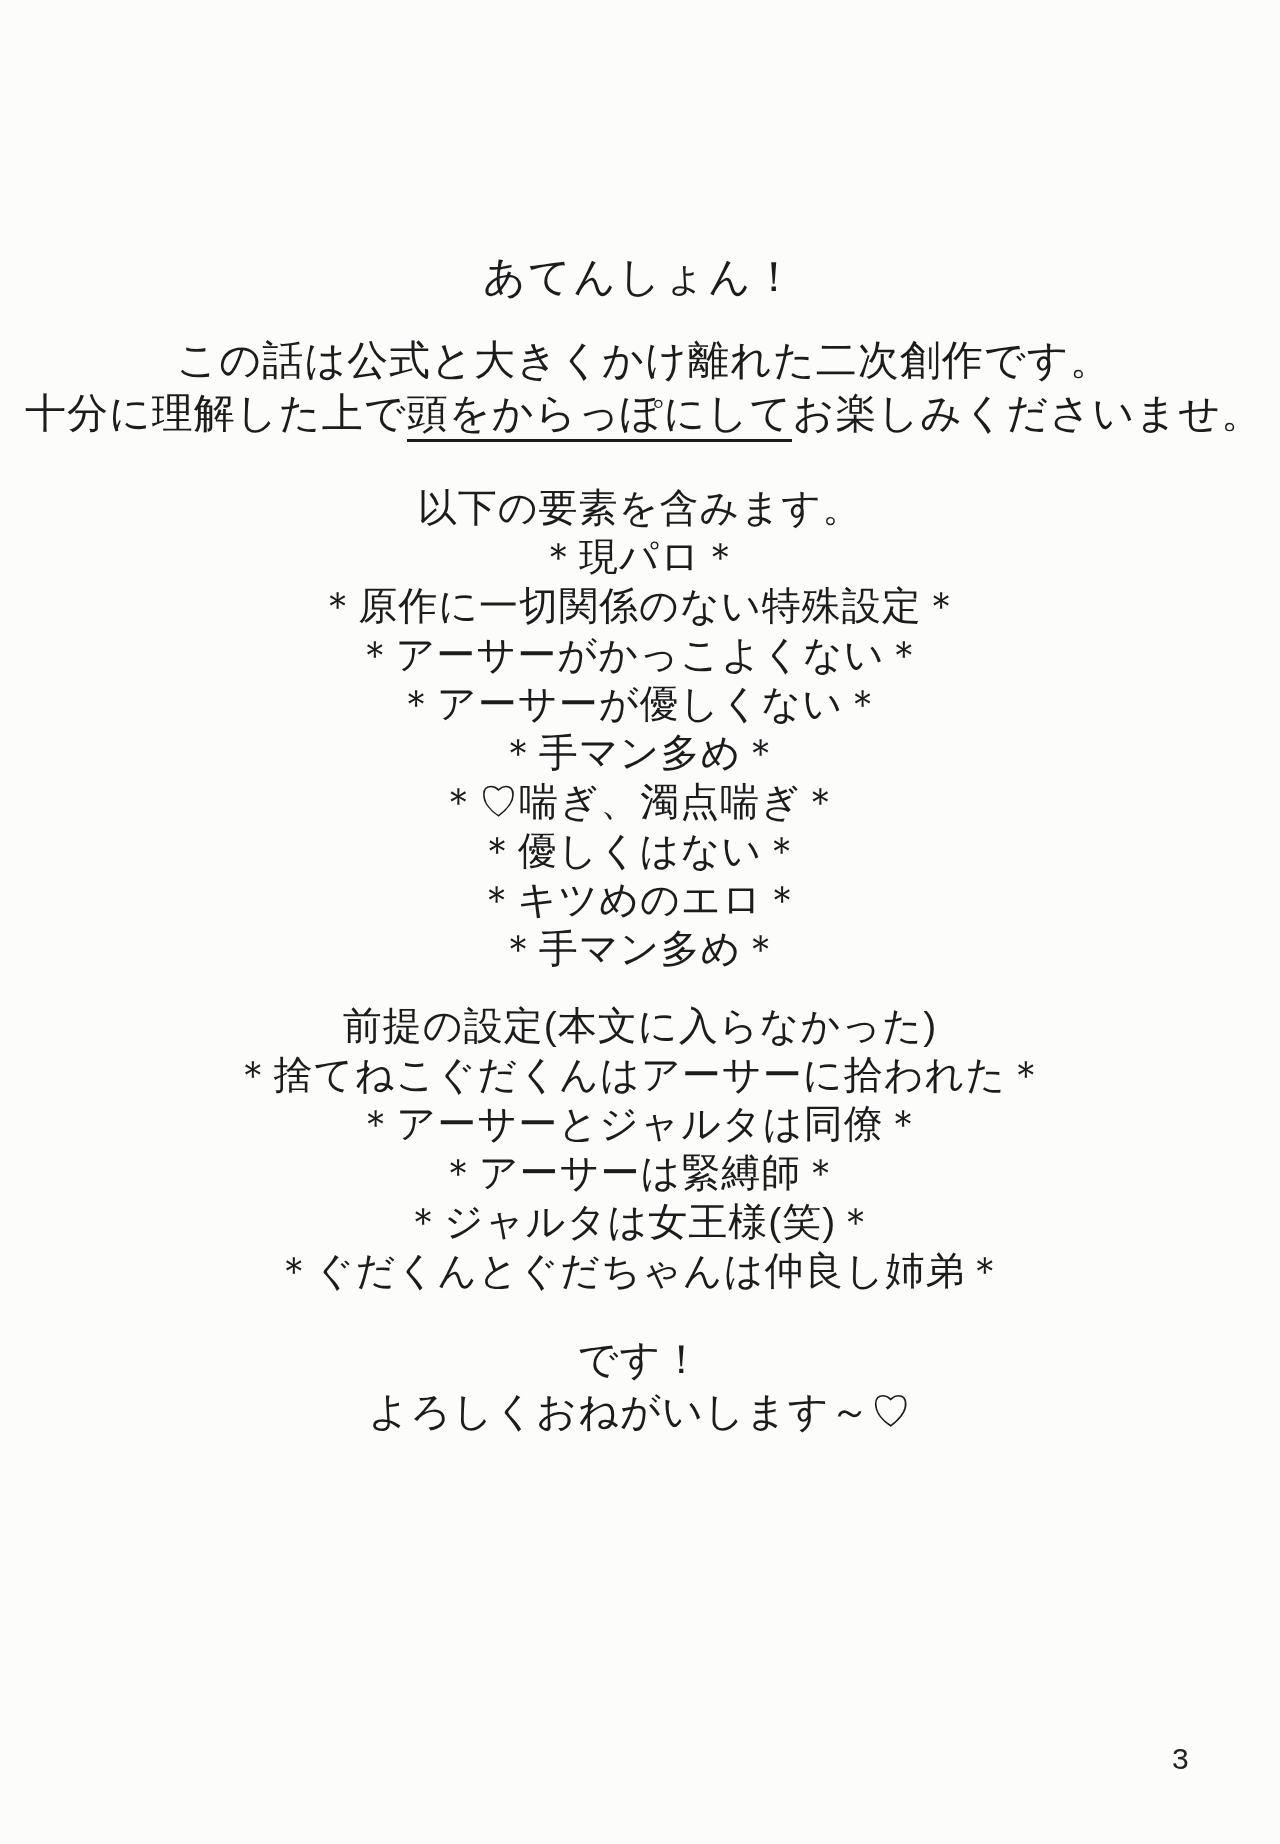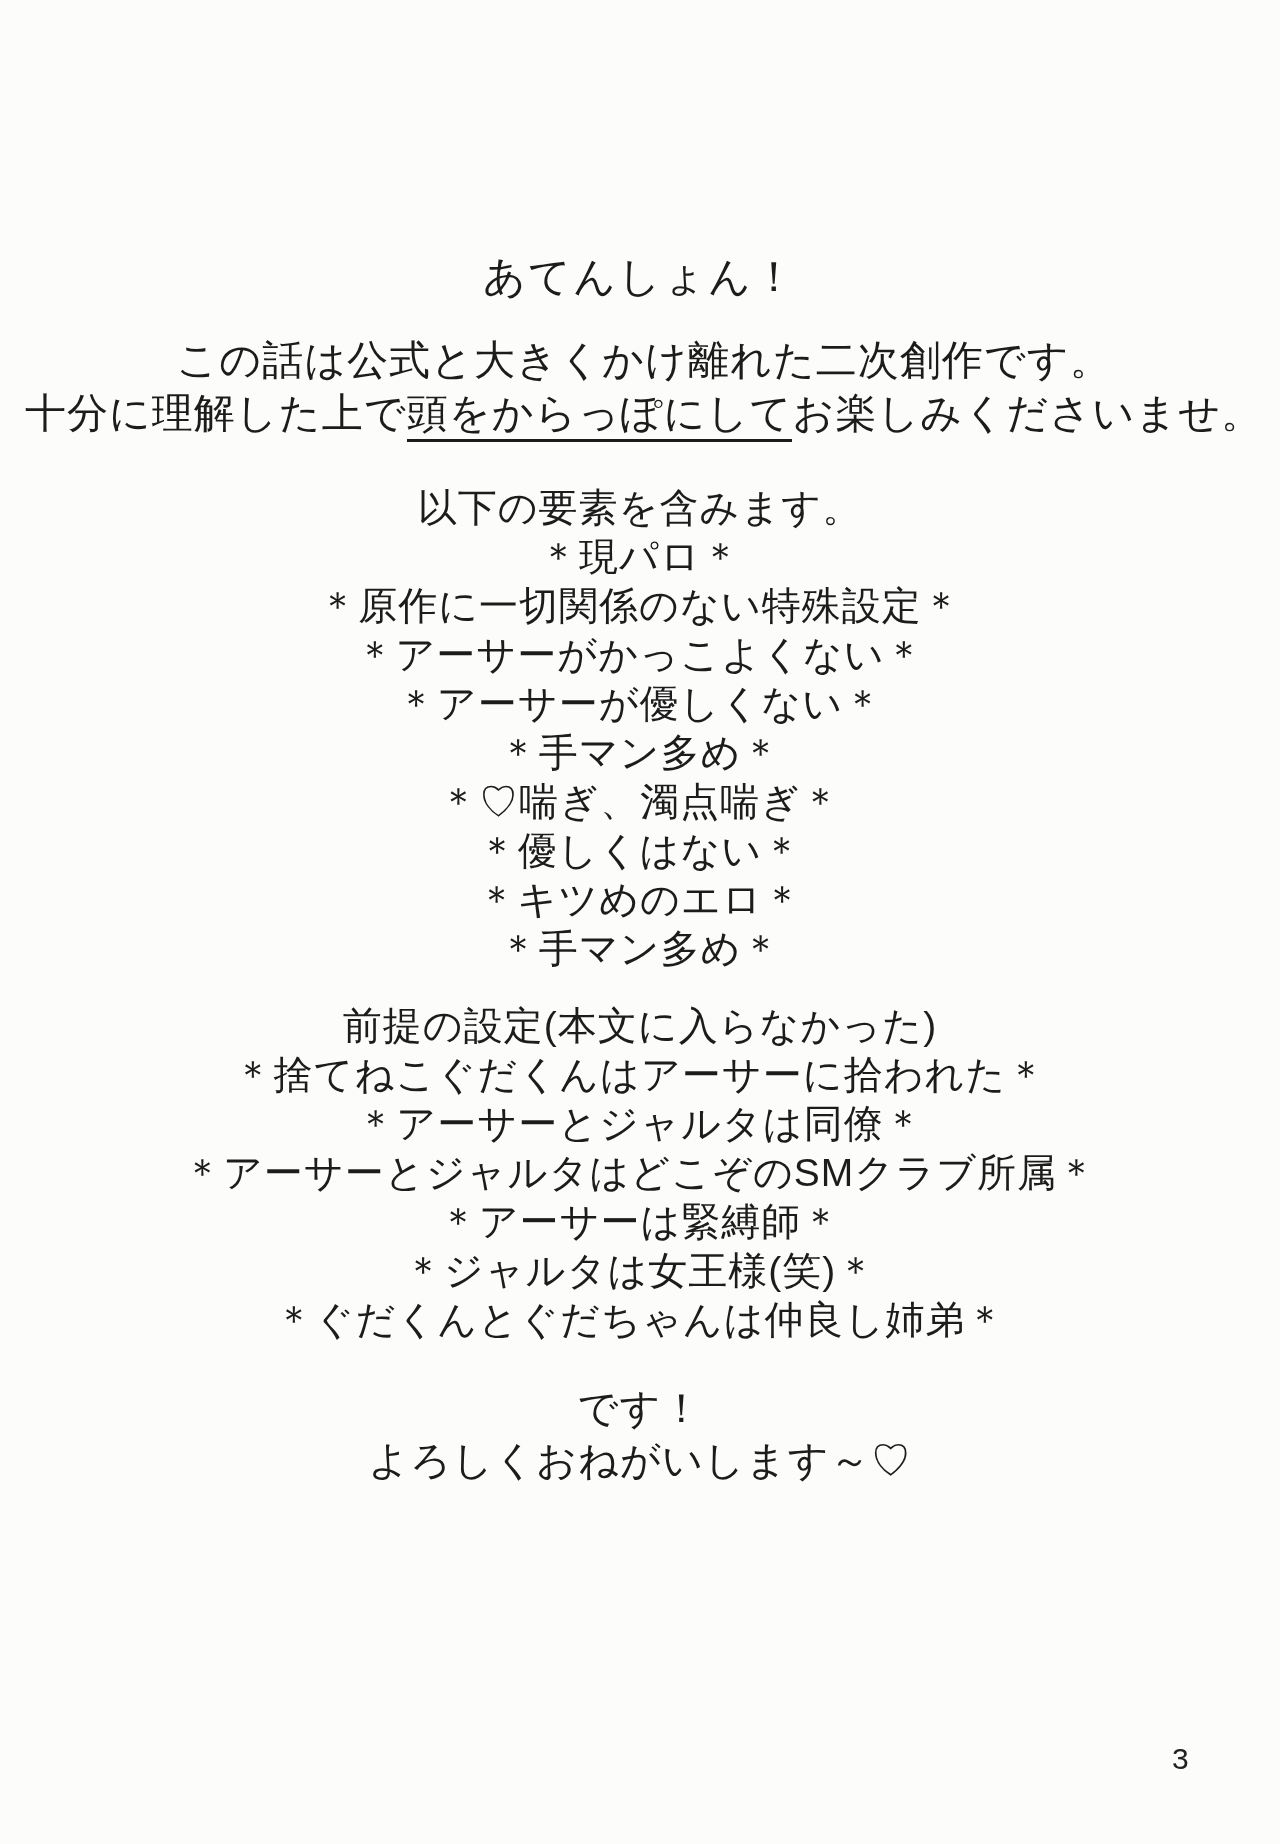--- a/index.html
+++ b/index.html
@@ -86,21 +86,20 @@
     <div>＊♡喘ぎ、濁点喘ぎ＊</div>
     <div>＊優しくはない＊</div>
     <div>＊キツめのエロ＊</div>
     <div>＊手マン多め＊</div>
   </div>
 
   <div class="premises">
     <div>前提の設定(本文に入らなかった)</div>
     <div>＊捨てねこぐだくんはアーサーに拾われた＊</div>
     <div>＊アーサーとジャルタは同僚＊</div>
-    <div>＊アーサーとジャルタはどこぞのSMクラブ所属＊</div>
     <div>＊アーサーは緊縛師＊</div>
     <div>＊ジャルタは女王様(笑)＊</div>
     <div>＊ぐだくんとぐだちゃんは仲良し姉弟＊</div>
   </div>
 
   <div class="closing">
     <div>です！</div>
     <div>よろしくおねがいします～♡</div>
   </div>
 

